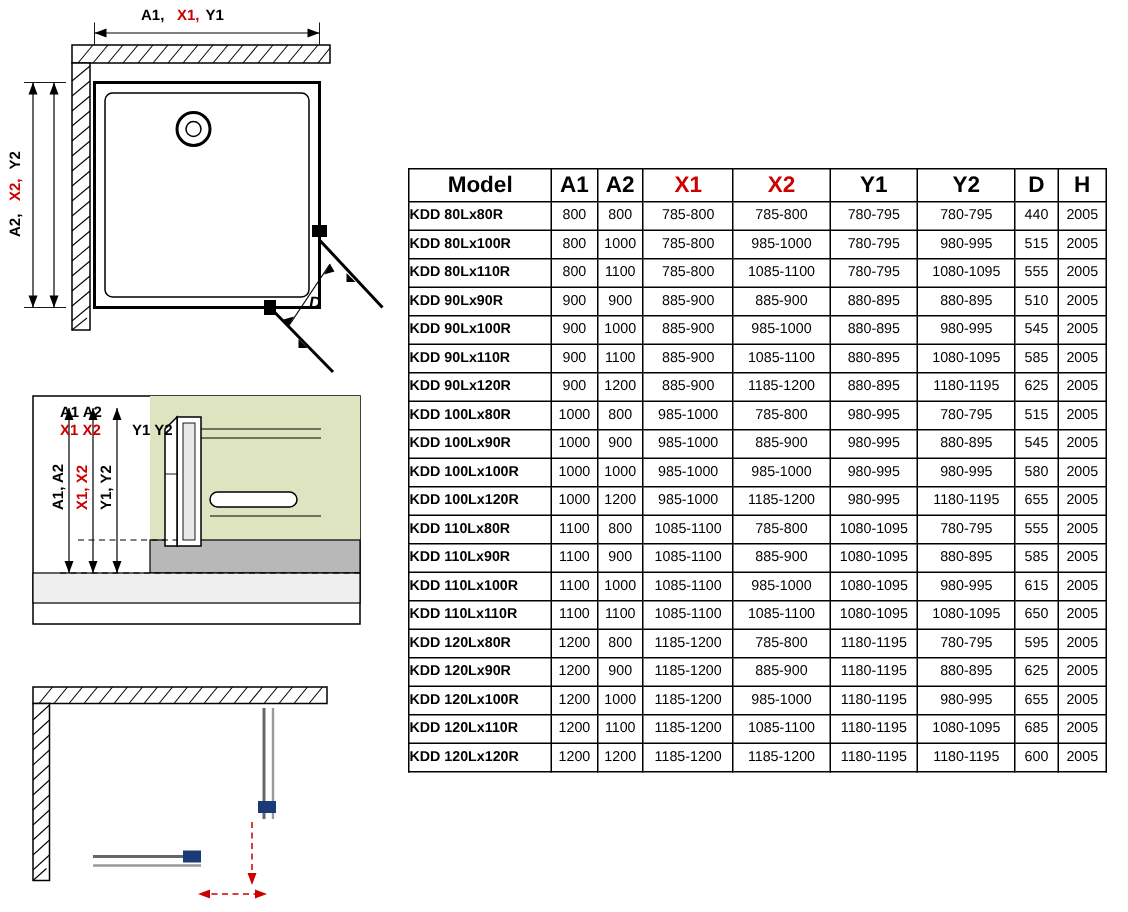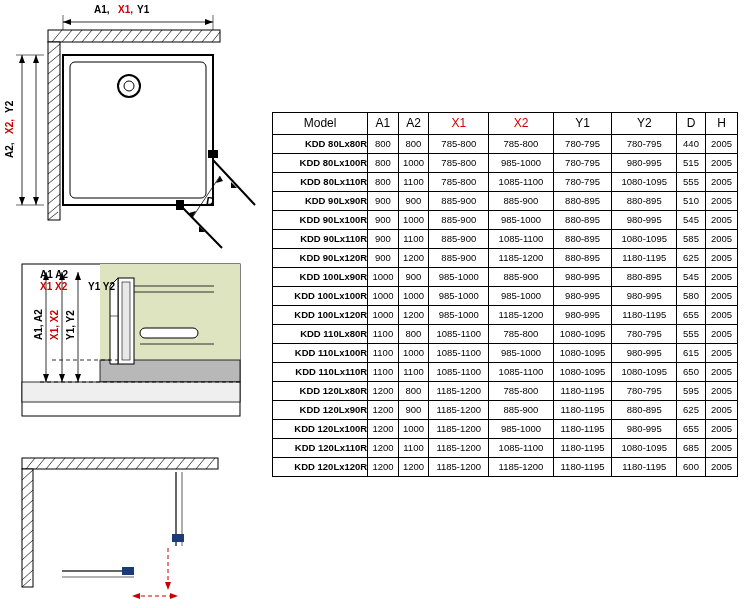--- a/index.html
+++ b/index.html
@@ -68,31 +68,31 @@
   table.specs th,
   table.specs td {
     border: 1px solid #000000;
     text-align: center;
     padding: 0;
     height: 18px;
     line-height: 18px;
     white-space: nowrap;
   }
   table.specs thead th {
-    font-weight: normal;
-    font-size: 12px;
+    font-weight: bold;
+    font-size: 15px;
     height: 21px;
     line-height: 21px;
   }
   table.specs thead th.red {
     color: #cc0000;
   }
   table.specs td.model {
     font-weight: bold;
-    text-align: right;
+    text-align: left;
     font-size: 9.5px;
   }
   col.c-model { width: 104px; }
   col.c-a1 { width: 34px; }
   col.c-a2 { width: 34px; }
   col.c-x1 { width: 66px; }
   col.c-x2 { width: 72px; }
   col.c-y1 { width: 64px; }
   col.c-y2 { width: 72px; }
   col.c-d  { width: 34px; }
@@ -424,20 +424,31 @@
             <td>900</td>
             <td>1200</td>
             <td>885-900</td>
             <td>1185-1200</td>
             <td>880-895</td>
             <td>1180-1195</td>
             <td>625</td>
             <td>2005</td>
           </tr>
           <tr>
+            <td class="model">KDD 100Lx80R</td>
+            <td>1000</td>
+            <td>800</td>
+            <td>985-1000</td>
+            <td>785-800</td>
+            <td>980-995</td>
+            <td>780-795</td>
+            <td>515</td>
+            <td>2005</td>
+          </tr>
+          <tr>
             <td class="model">KDD 100Lx90R</td>
             <td>1000</td>
             <td>900</td>
             <td>985-1000</td>
             <td>885-900</td>
             <td>980-995</td>
             <td>880-895</td>
             <td>545</td>
             <td>2005</td>
           </tr>
@@ -465,20 +476,31 @@
           </tr>
           <tr>
             <td class="model">KDD 110Lx80R</td>
             <td>1100</td>
             <td>800</td>
             <td>1085-1100</td>
             <td>785-800</td>
             <td>1080-1095</td>
             <td>780-795</td>
             <td>555</td>
+            <td>2005</td>
+          </tr>
+          <tr>
+            <td class="model">KDD 110Lx90R</td>
+            <td>1100</td>
+            <td>900</td>
+            <td>1085-1100</td>
+            <td>885-900</td>
+            <td>1080-1095</td>
+            <td>880-895</td>
+            <td>585</td>
             <td>2005</td>
           </tr>
           <tr>
             <td class="model">KDD 110Lx100R</td>
             <td>1100</td>
             <td>1000</td>
             <td>1085-1100</td>
             <td>985-1000</td>
             <td>1080-1095</td>
             <td>980-995</td>

